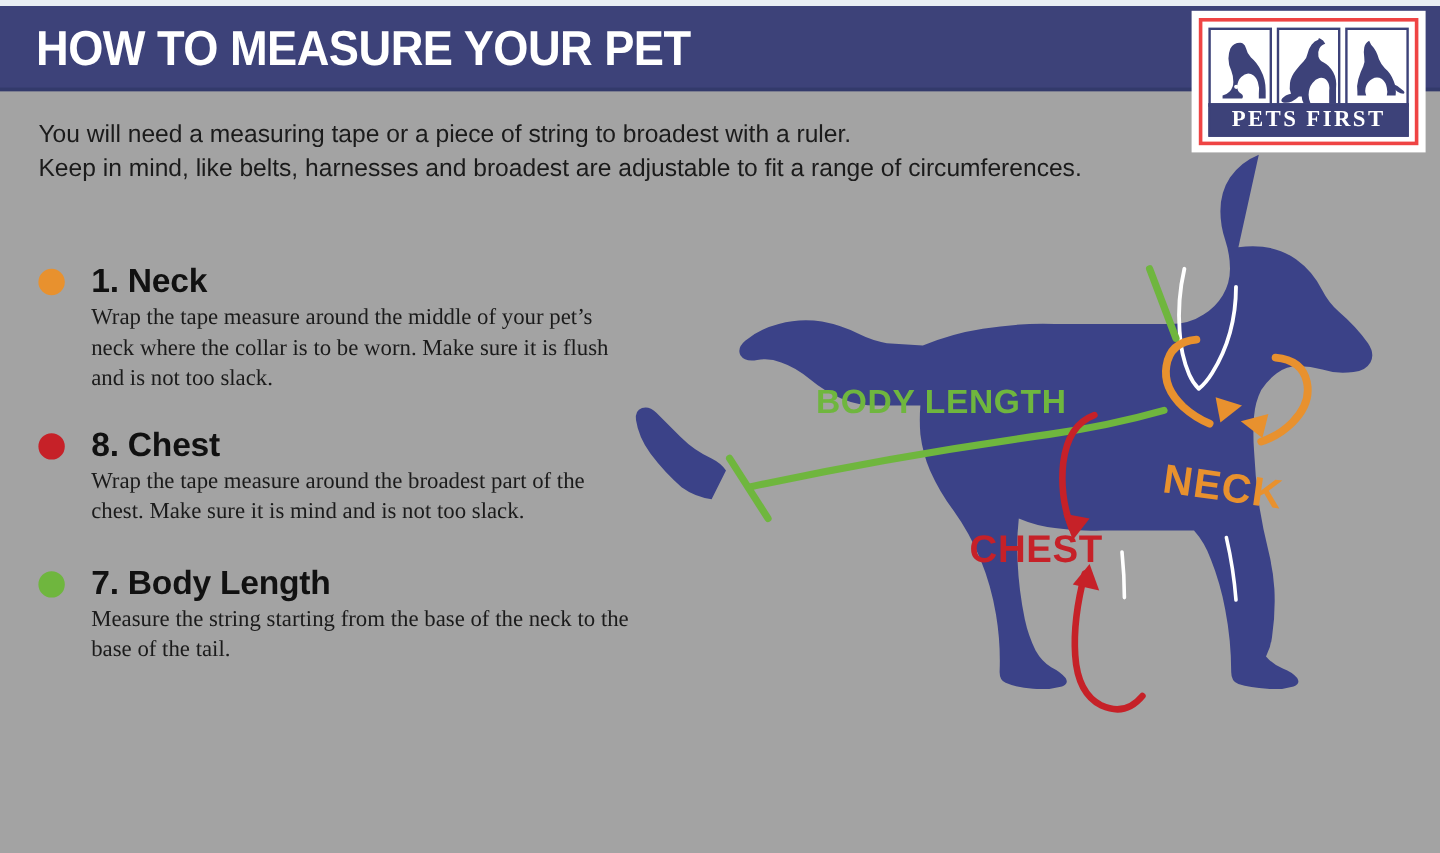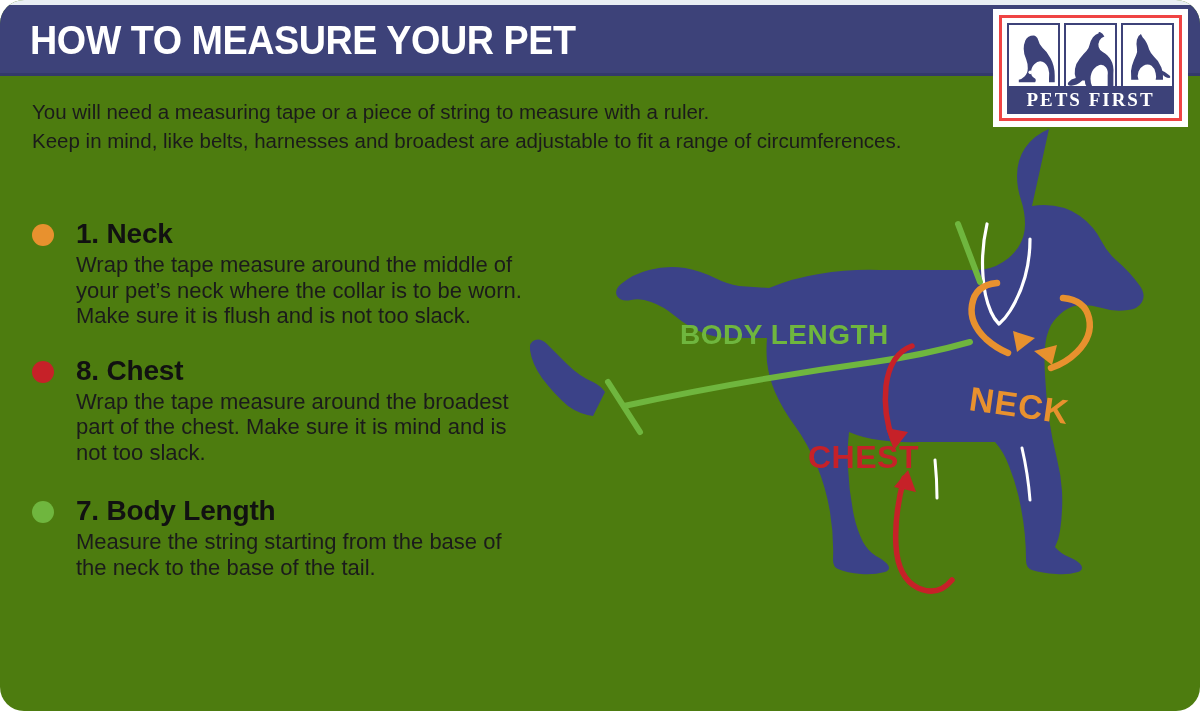--- a/index.html
+++ b/index.html
@@ -7,23 +7,22 @@
     padding: 0;
     background: #ffffff;
   }
   body {
     font-family: "Liberation Sans", sans-serif;
   }
   #poster {
     position: relative;
     width: 1200px;
     height: 711px;
-    background: #4d7c0f;
+    background: #a3a3a3;
     overflow: hidden;
-    border-radius: 24px;
   }
   
   .top-strip {
     position: absolute;
     left: 0; top: 0;
     width: 1200px;
     height: 5px;
     background: #e9eef4;
   }
   
@@ -133,23 +132,24 @@
     border-radius: 50%;
   }
   .step-title {
     font-size: 28px;
     font-weight: bold;
     color: #111111;
     margin-bottom: 2px;
     letter-spacing: -0.2px;
   }
   .step-body {
-    font-size: 22px;
+    font-size: 19px;
     line-height: 25.5px;
     color: #1b1b1b;
+    font-family: Liberation Serif, serif;
   }
   
   .diagram {
     position: absolute;
     left: 520px;
     top: 188px;
     width: 680px;
     height: 523px;
   }
   .diagram svg { display: block; width: 680px; height: 523px; overflow: visible; }
@@ -192,21 +192,21 @@
             <path fill="#3d4279" d="M46 48 q6 2 11 7 q2 2 0 3 q-3 0 -6 -2 q-4 -3 -6 -6 z"></path>
           </svg>
         </div>
 
       </div>
       <div class="logo-word">PETS FIRST</div>
     </div>
   </div>
 
   <div class="intro">
-    <div>You will need a measuring tape or a piece of string to measure with a ruler.</div>
+    <div>You will need a measuring tape or a piece of string to broadest with a ruler.</div>
     <div>Keep in mind, like belts, harnesses and broadest are adjustable to fit a range of circumferences.</div>
   </div>
 
   <div class="steps">
 
     <div class="step">
       <span class="dot" style="background:#e8912e"></span>
       <div class="step-title">1. Neck</div>
       <div class="step-body">Wrap the tape measure around the middle of your pet’s neck where the collar is to be worn. Make sure it is flush and is not too slack.</div>
     </div>

